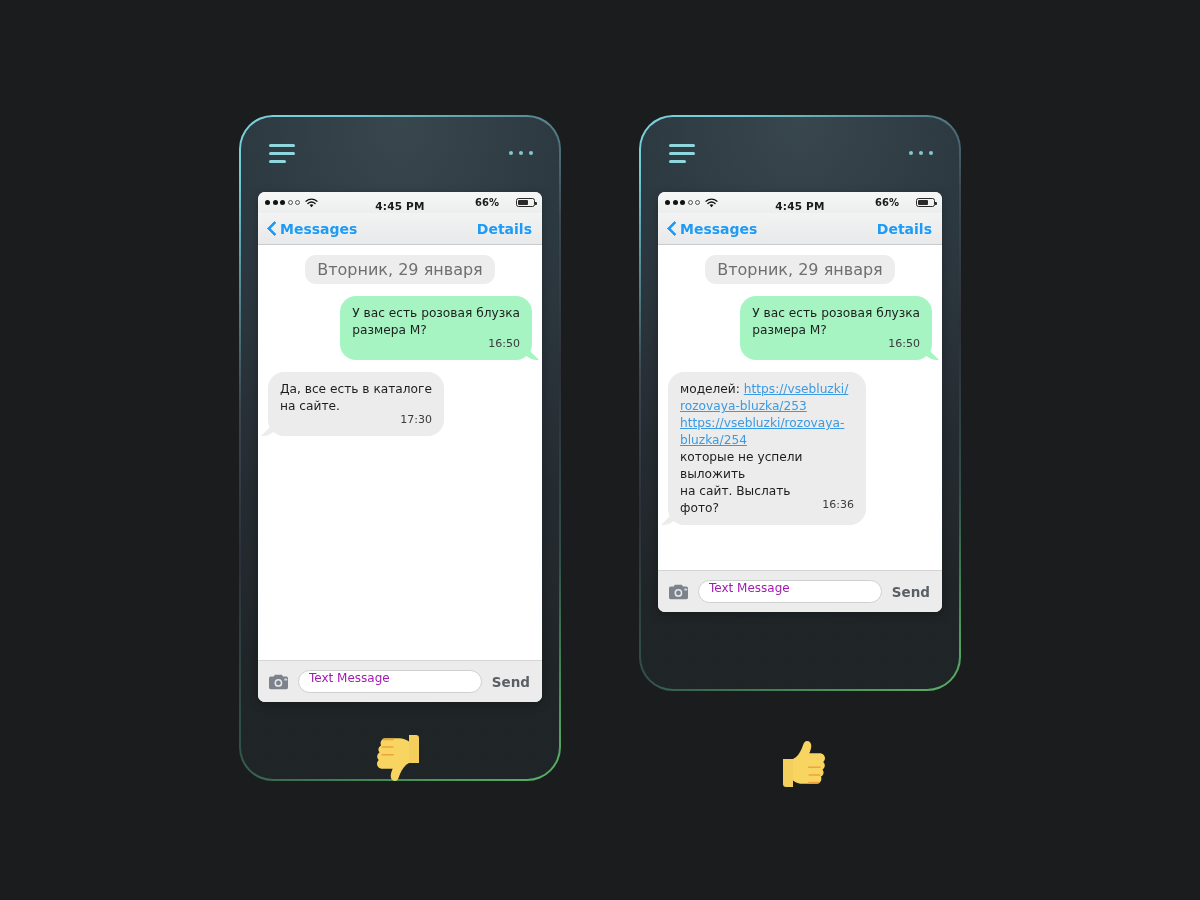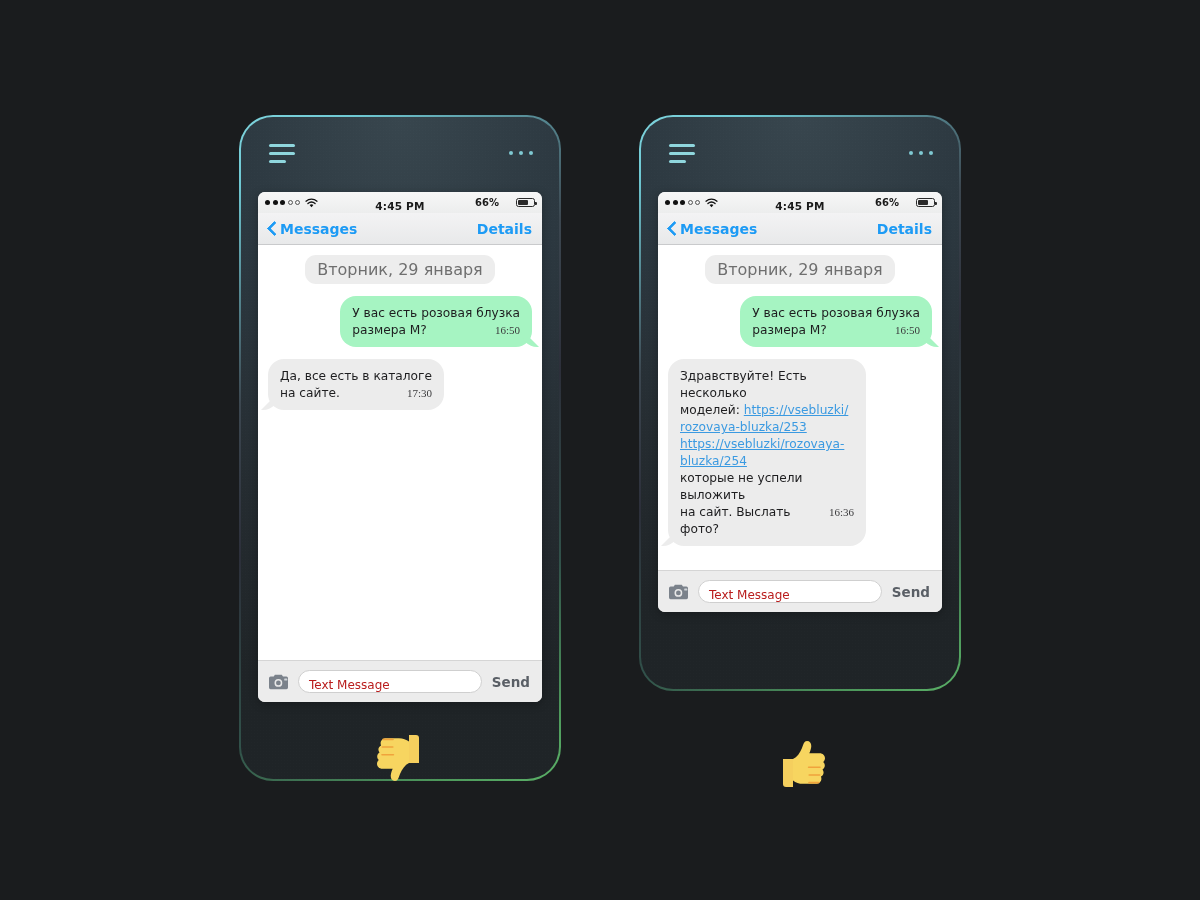--- a/index.html
+++ b/index.html
@@ -219,22 +219,21 @@
 
   .btext { display: block; }
   .blink { color: #3b9ae1; text-decoration: underline; word-break: break-all; }
   .bpara { margin-top: 16px; display: block; }
   .btime {
     display: inline-block;
     font-size: 11px;
     color: #3b3b3d;
     float: right;
     margin-left: 14px;
-    margin-top: 0;
-    font-family: Liberation Serif, serif;
+    margin-top: 13px;
   }
   .bline { display: block; overflow: hidden; }
 
   .composer {
     height: 42px;
     background: #ececec;
     border-top: 1px solid #d5d5d5;
     display: flex;
     align-items: center;
     gap: 8px;
@@ -243,25 +242,25 @@
     flex: none;
   }
   .cam { width: 22px; height: 18px; flex: none; cursor: pointer; }
   .txtfield {
     flex: 1;
     height: 23px;
     background: #fff;
     border: 1px solid #cfcfcf;
     border-radius: 12px;
     display: flex;
-    align-items: flex-end;
+    align-items: flex-start;
     padding: 0 10px;
     box-sizing: border-box;
     font-size: 12px;
-    color: #b91c1c;
+    color: #a21caf;
     cursor: text;
   }
   .sendbtn {
     font-size: 13.5px;
     font-weight: bold;
     color: #5a5f66;
     padding: 0 2px;
     cursor: pointer;
     flex: none;
   }
@@ -459,21 +458,20 @@
               <span class="btext">У вас есть розовая блузка</span>
               <span class="bline">
                 <span class="btime">16:50</span>
                 <span>размера М?</span>
               </span>
             </div>
           </div>
 
           <div class="row in">
             <div class="bubble gray">
-              <span class="btext">Здравствуйте! Есть несколько</span>
               <span class="btext">
                 <span>моделей: </span><span class="blink">https://vsebluzki/</span>
               </span>
               <span class="blink btext">rozovaya-bluzka/253</span>
               <span class="blink btext">https://vsebluzki/rozovaya-</span>
               <span class="blink btext">bluzka/254</span>
 
               <span class="btext">которые не успели выложить</span>
               <span class="bline">
                 <span class="btime">16:36</span>

